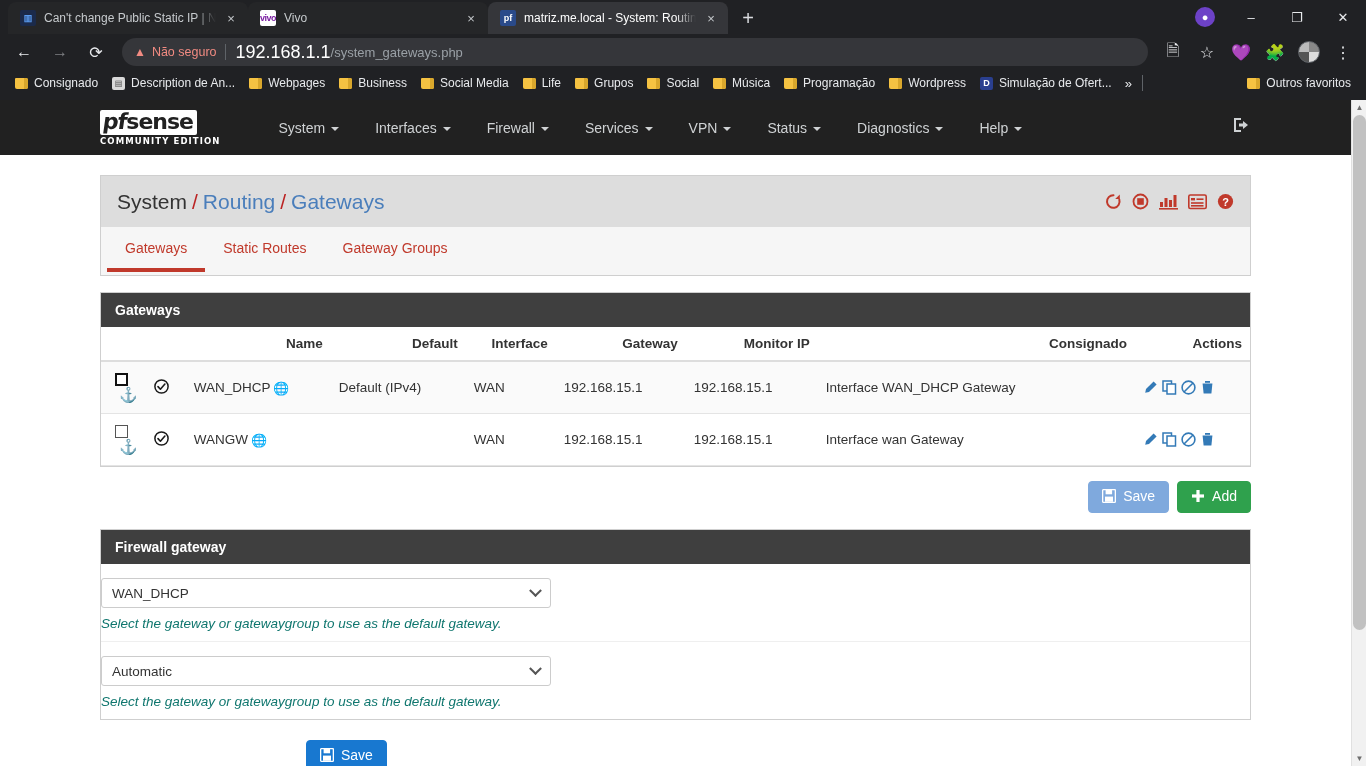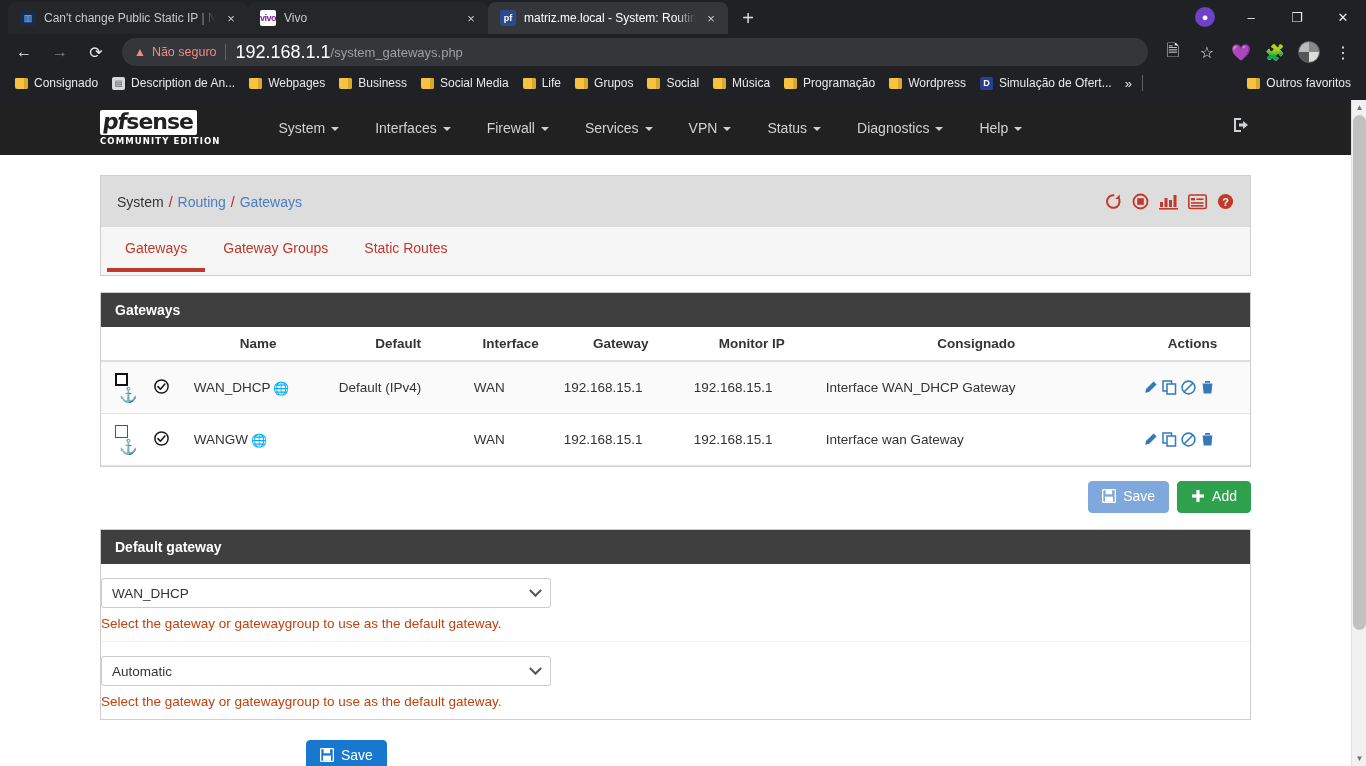--- a/index.html
+++ b/index.html
@@ -153,21 +153,21 @@
     position:absolute; right: 100px; color:#cfd2d4; font-size:17px;
   }
 
   .content-wrap { padding: 0 100px; background:#ffffff; }
 
   .breadcrumb-bar {
     background:#dddddd; border:1px solid #cfcfcf; border-bottom:none;
     height: 52px; display:flex; align-items:center; padding: 0 16px;
     margin-top: 20px;
   }
-  .bc-title { font-size: 14px; color:#333333; }
+  .bc-title { font-size: 21px; color:#333333; }
   .bc-title .sep { color:#bb2222; margin: 0 5px; }
   .bc-title a { color: #4a7ebb; text-decoration:none; }
   .bc-icons { margin-left:auto; display:flex; align-items:center; gap: 10px; color:#c0392b; }
   .bc-icons .ic { display:flex; align-items:center; justify-content:center; }
 
   .tabs-row {
     border:1px solid #cfcfcf; border-top:none; background:#f6f6f6;
     display:flex; align-items:flex-start; padding: 0 6px; height:49px;
   }
   .tabs-row .tab-link {
@@ -176,21 +176,21 @@
   }
   .tabs-row .tab-link.active { border-bottom-color:#c0392b; }
 
   .panel { margin-top: 16px; border:1px solid #cfcfcf; background:#ffffff; }
   .panel-head {
     background:#3f3f3f; color:#ffffff; font-size:14px; font-weight:bold;
     padding: 9px 14px;
   }
   table.gw { width: 100%; border-collapse: collapse; }
   table.gw th {
-    text-align:center; font-size:13.5px; color:#333; font-weight:bold;
+    text-align:right; font-size:13.5px; color:#333; font-weight:bold;
     padding: 9px 8px; border-bottom: 2px solid #dddddd;
   }
   table.gw td {
     font-size:13.5px; color:#333; padding: 9px 8px; border-bottom:1px solid #e4e4e4;
     vertical-align: middle;
   }
   table.gw tr.row-alt td { background:#fafafa; }
   .c-check { width: 40px; padding-left:14px !important; }
   .c-state { width: 40px; }
   .c-name { width: 145px; }
@@ -232,21 +232,21 @@
   .form-field { flex: 1 1 auto; }
   .select {
     width: 450px; height: 30px; border:1px solid #cccccc; border-radius:3px;
     background:#ffffff; display:flex; align-items:center; padding: 0 10px;
     font-size:13.5px; color:#333; position:relative;
   }
   .select .chev {
     margin-left:auto; width:9px; height:9px; border-right:2px solid #555;
     border-bottom:2px solid #555; transform: rotate(45deg) translate(-2px,-2px);
   }
-  .help-txt { font-size:13.5px; color:#c2410c; margin-top:8px; margin-bottom: 4px;}
+  .help-txt { font-size:13.5px; color:#0f766e; margin-top:8px; margin-bottom: 4px; font-style: italic;}
 
   .bottom-save { padding: 20px 0 0 206px; }
 
   
   .scrollbar {
     position:absolute; right:0; top:100px; width:15px; height:666px;
     background:#f1f1f1; border-left:1px solid #e0e0e0;
   }
   .sb-arrow {
     width:15px;height:15px;display:flex;align-items:center;justify-content:center;
@@ -463,22 +463,22 @@
               <svg width="17" height="17" viewBox="0 0 17 17">
                   <circle cx="8.5" cy="8.5" r="7.6" fill="#c0392b"></circle>
                   <text x="8.5" y="12.6" font-size="11" font-weight="bold" fill="#fff" text-anchor="middle" font-family="Liberation Sans, sans-serif">?</text>
                 </svg>
             </span>
           </div>
         </div>
 
         <div class="tabs-row">
           <a href="#" class="tab-link active">Gateways</a>
+          <a href="#" class="tab-link">Static Routes</a>
           <a href="#" class="tab-link">Gateway Groups</a>
-          <a href="#" class="tab-link">Static Routes</a>
         </div>
 
         <div class="panel">
           <div class="panel-head">Gateways</div>
           <table class="gw">
             <thead>
               <tr>
                 <th class="c-check"></th>
                 <th class="c-state"></th>
                 <th class="c-name">Name</th>
@@ -607,21 +607,21 @@
               <svg width="14" height="14" viewBox="0 0 14 14">
                   <rect x="5.4" y="1" width="3.2" height="12" fill="#fff"></rect>
                   <rect x="1" y="5.4" width="12" height="3.2" fill="#fff"></rect>
                 </svg>
             </span>
             <span>Add</span>
           </div>
         </div>
 
         <div class="panel">
-          <div class="panel-head">Default gateway</div>
+          <div class="panel-head">Firewall gateway</div>
           <div class="form-row">
             <div class="form-field">
               <div class="select">
                 <span>WAN_DHCP</span>
                 <span class="chev"></span>
               </div>
               <div class="help-txt">Select the gateway or gatewaygroup to use as the default gateway.</div>
             </div>
           </div>
           <div class="form-row">

